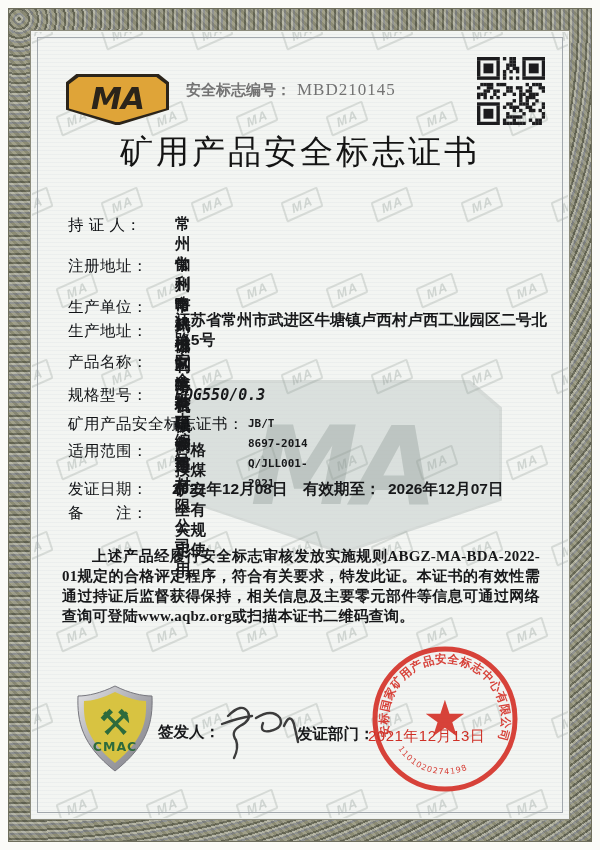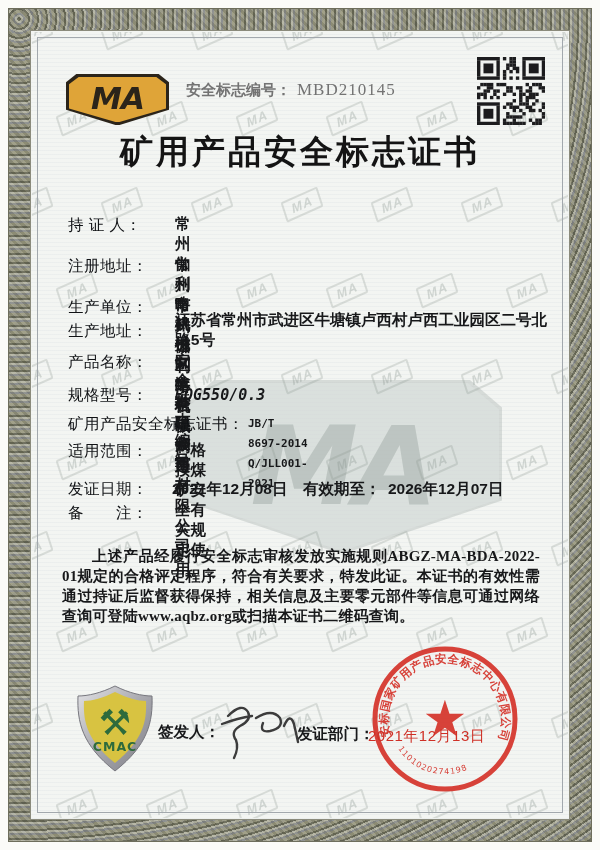--- a/index.html
+++ b/index.html
@@ -65,21 +65,21 @@
 
   .z2 { z-index:2; }
 
   
   .cert-no { position:absolute; left:186px; top:80px; z-index:3; font-size:15px; color:#737373; }
   .cert-no .lbl { font-family:"Liberation Serif", serif; font-weight:700; }
   .cert-no .val { font-family:"Liberation Serif", serif; font-size:17px; letter-spacing:1px; margin-left:6px; }
   .qr { position:absolute; left:477px; top:57px; width:68px; height:68px; z-index:3; }
 
   .title { position:absolute; left:0; right:0; top:130px; z-index:3; text-align:center;
-    font-family:"Liberation Serif", serif; font-weight:700; font-size:33px; letter-spacing:3px; color:#141414; }
+    font-family:"Liberation Serif", serif; font-weight:400; font-size:33px; letter-spacing:3px; color:#141414; }
 
   
   .row { position:absolute; z-index:3; font-size:15.5px; color:#17181a; line-height:20px; }
   .row .lbl { position:absolute; left:68px; top:0; font-weight:400; color:#101215; letter-spacing:.5px; white-space:pre; }
   .row .val { position:absolute; left:175px; top:0; font-family:Liberation Mono, monospace; font-weight:700; white-space:pre-wrap; }
   .row-0 { top:215px; } .row-1 { top:256px; } .row-2 { top:297px; }
   .row-3 { top:311px; } .row-3 .lbl { top:10px; } .row-3 .val { width:372px; }
   .row-4 { top:352px; }
   .row-5 { top:385px; } .row-5 .val { font-family:"DejaVu Sans Mono", monospace; font-size:15px;font-style:italic; }
   .row-6 { top:414px; } .row-6 .val { left:248px; font-family:"DejaVu Sans Mono", monospace; font-size:11px; }

